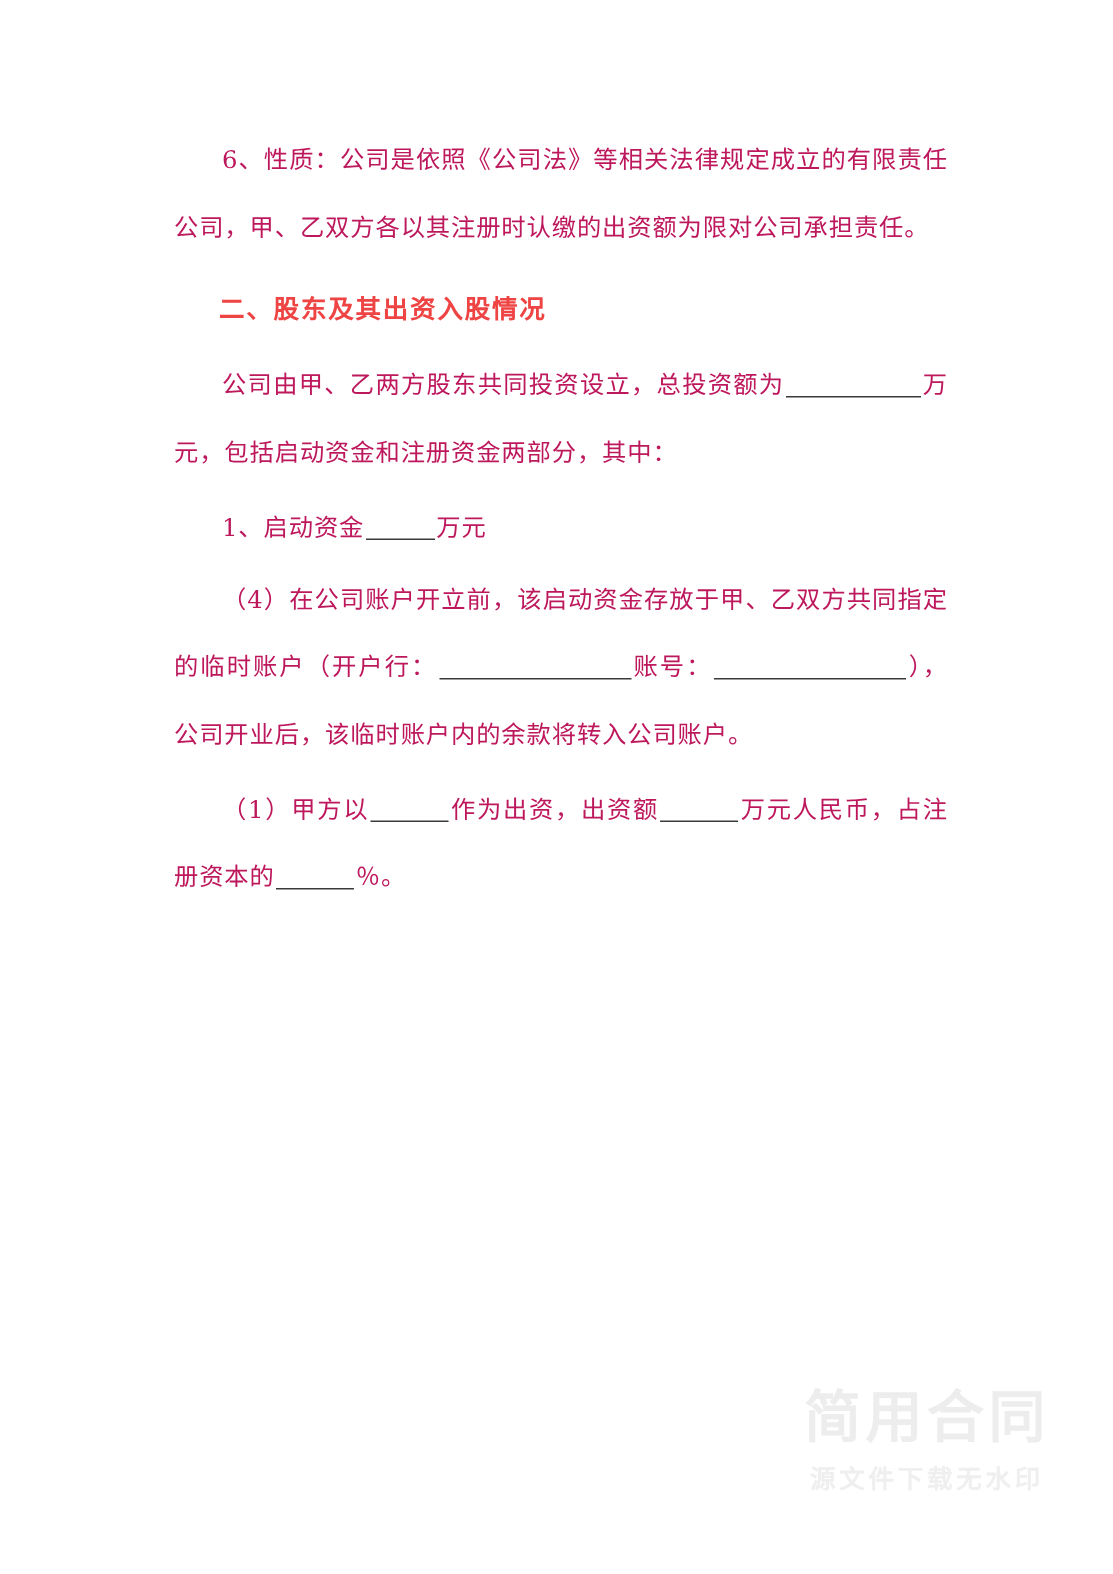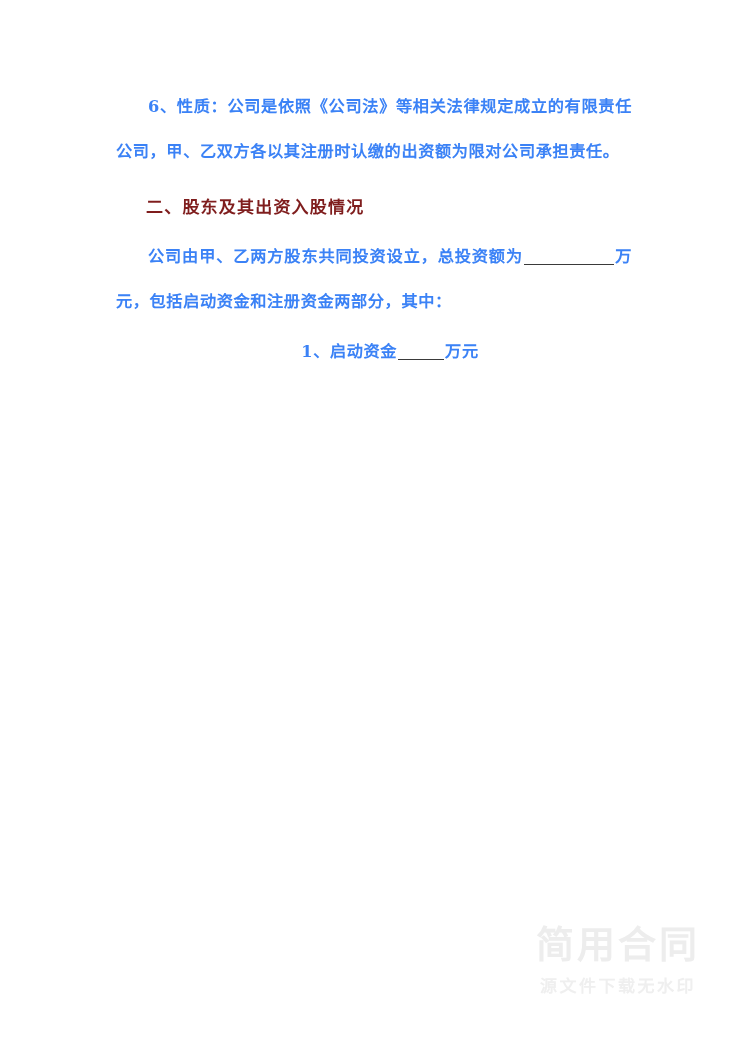--- a/index.html
+++ b/index.html
@@ -32,37 +32,36 @@
   }
 
   
   .para {
     font-size: 16.2px;
     line-height: 45px;
     letter-spacing: 0.6px;
     text-align: justify;
     text-justify: inter-character;
     margin: 0 0 2px 0;
-    color: #3b82f6;
+    color: #be185d;
     text-indent: 32px;
-    font-weight: bold;
   }
   .para.tight {
-    text-align: center;
+    text-align: left;
   }
   .para + .para {
     margin-top: 3px;
   }
 
   .heading {
     font-size: 17px;
     line-height: 45px;
     letter-spacing: 1.2px;
     font-weight: 700;
-    color: #7f1d1d;
+    color: #ef4444;
     text-indent: 30px;
     margin: 6px 0 4px 0;
     font-family: "DejaVu Sans", "Liberation Sans", sans-serif;
   }
 
   .spacer-sm { height: 3px; }
 
   
   .blank {
     display: inline-block;
@@ -127,25 +126,31 @@
 
     <div class="spacer-sm"></div>
 
     <p class="para tight">
       <span>1、启动资金</span><span class="blank w-s"></span><span>万元</span>
     </p>
 
 
 
 
+    <p class="para">
+      <span>（4）在公司账户开立前，该启动资金存放于甲、乙双方共同指定的临时账户（开户行：</span><span class="blank w-xl"></span><span>账号：</span><span class="blank w-xl"></span><span>），公司开业后，该临时账户内的余款将转入公司账户。</span>
+    </p>
 
 
     <div class="spacer-sm"></div>
 
 
+    <p class="para">
+      <span>（1）甲方以</span><span class="blank w-m"></span><span>作为出资，出资额</span><span class="blank w-m"></span><span>万元人民币，占注册资本的</span><span class="blank w-m"></span><span>％。</span>
+    </p>
 
   </div>
 
   <div id="watermark">
     <div class="wm-main">简用合同</div>
     <div class="wm-sub">源文件下载无水印</div>
   </div>
 
 </div>
 

